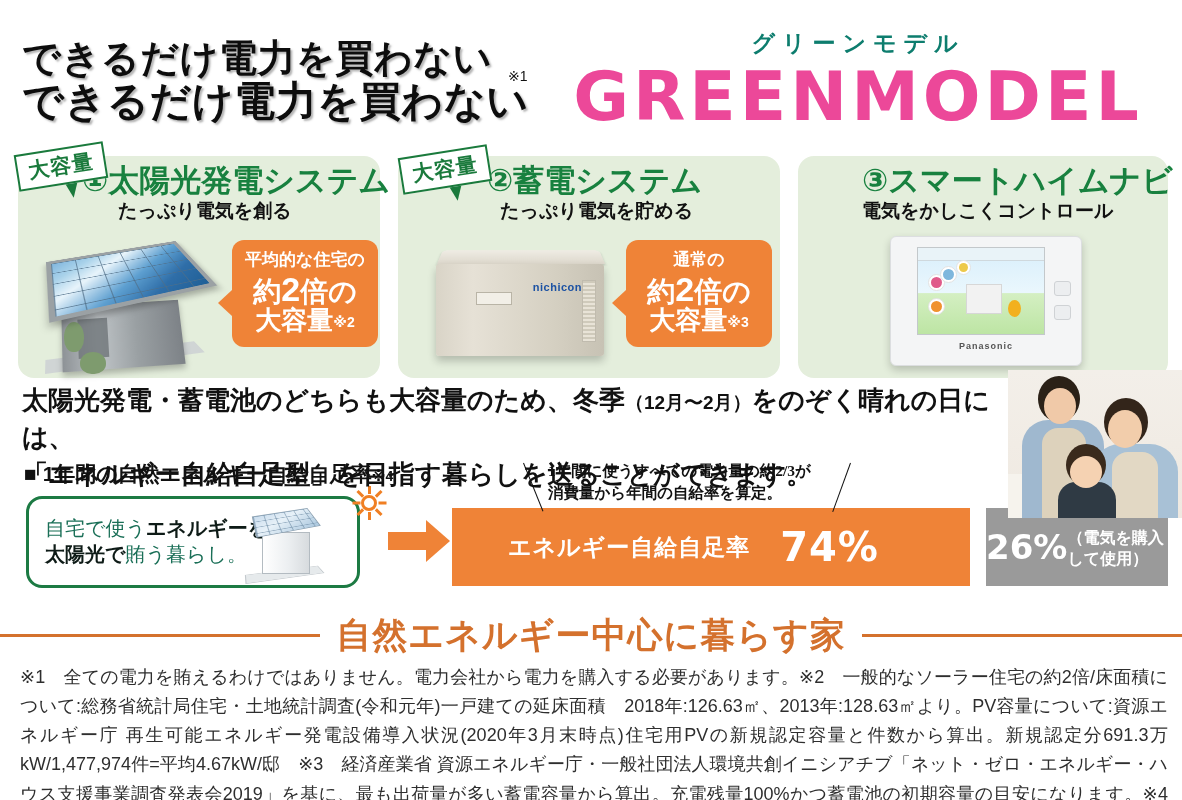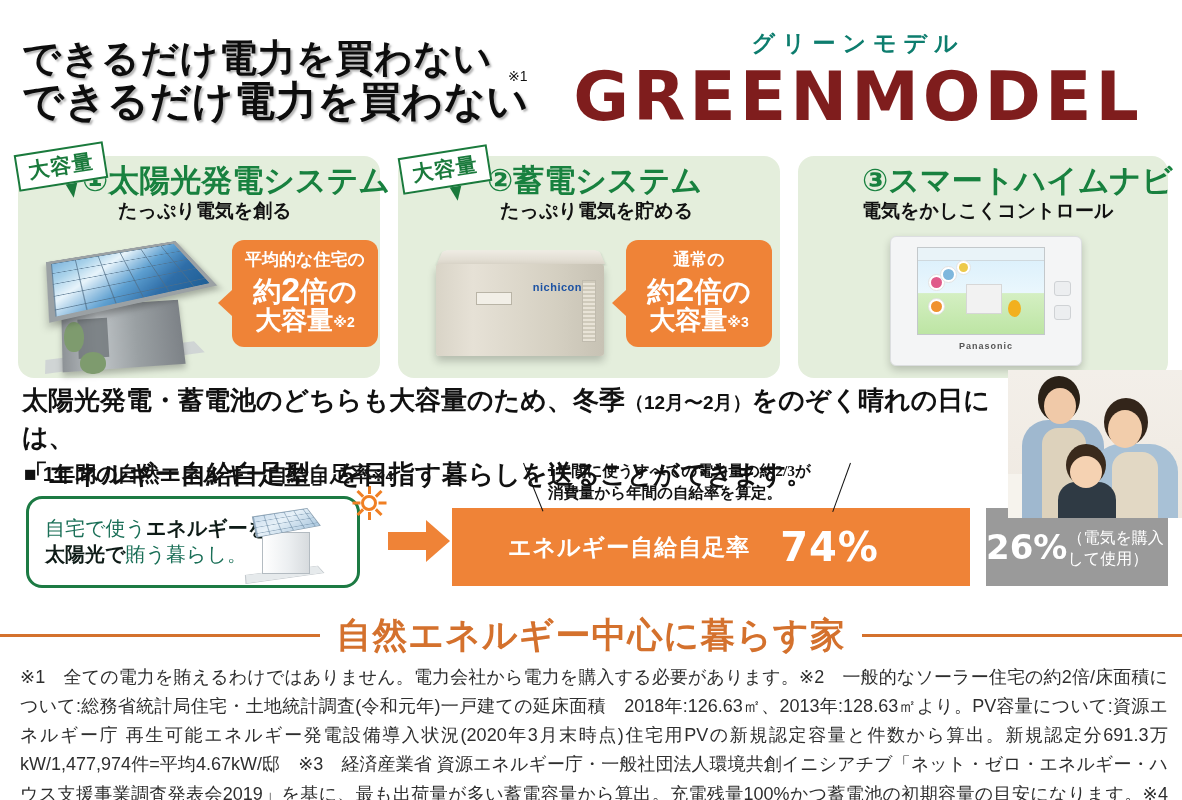--- a/index.html
+++ b/index.html
@@ -22,21 +22,21 @@
   .headline-note {
     position: absolute; left: 508px; top: 60px;
     font-size: 14px; color: #111; font-weight: normal;
   }
   .logo-wrap { position: absolute; left: 548px; top: 24px; width: 620px; text-align: center; }
   .logo-kana {
     font-size: 23px; color: #0d7d6e; letter-spacing: 7px;
     font-weight: bold; line-height: 1;
   }
   .logo-main {
-    font-size: 68px; color: #7f1d1d; font-weight: bold;
+    font-size: 68px; color: #ec4899; font-weight: bold;
     letter-spacing: 4px; line-height: 1.05; margin-top: 6px;
     font-family: "DejaVu Sans", sans-serif;
   }
 
   
   .panel {
     position: absolute; top: 148px; height: 222px;
     background: #e4eedc; border-radius: 16px;
   }
   #panel1 { left: 18px;  width: 362px; }
@@ -308,21 +308,21 @@
   }
   .bar-gray {
     background: #9a9a9a; display: flex; 
     align-items: center; justify-content: center; color: #fff;
   }
   .bar-label { font-size: 23px; font-weight: bold; margin-left: 56px; letter-spacing: 1px; }
   .bar-pct   { font-size: 40px; font-weight: bold; margin-left: 30px; letter-spacing: 1px;
                font-family: "DejaVu Sans", sans-serif; }
   .gray-pct  { font-size: 34px; font-weight: bold; line-height: 1;
                font-family: "DejaVu Sans", sans-serif; }
-  .gray-sub  { font-size: 16px; font-weight: normal; margin-top: 4px; }
+  .gray-sub  { font-size: 16px; font-weight: bold; margin-top: 4px; }
 
   .annot {
     position: absolute; left: 548px; top: 452px; width: 380px;
     font-family: "Liberation Serif", "DejaVu Serif", serif;
     font-size: 15.5px; font-weight: bold; color: #111; line-height: 1.42; z-index: 9;
   }
   .leader { position: absolute; background: #111; width: 1px; z-index: 9; }
   #leader1 { left: 523px; top: 455px; height: 52px; transform: rotate(-22deg); transform-origin: top center; }
   #leader2 { left: 850px; top: 455px; height: 52px; transform: rotate(20deg); transform-origin: top center; }
 

